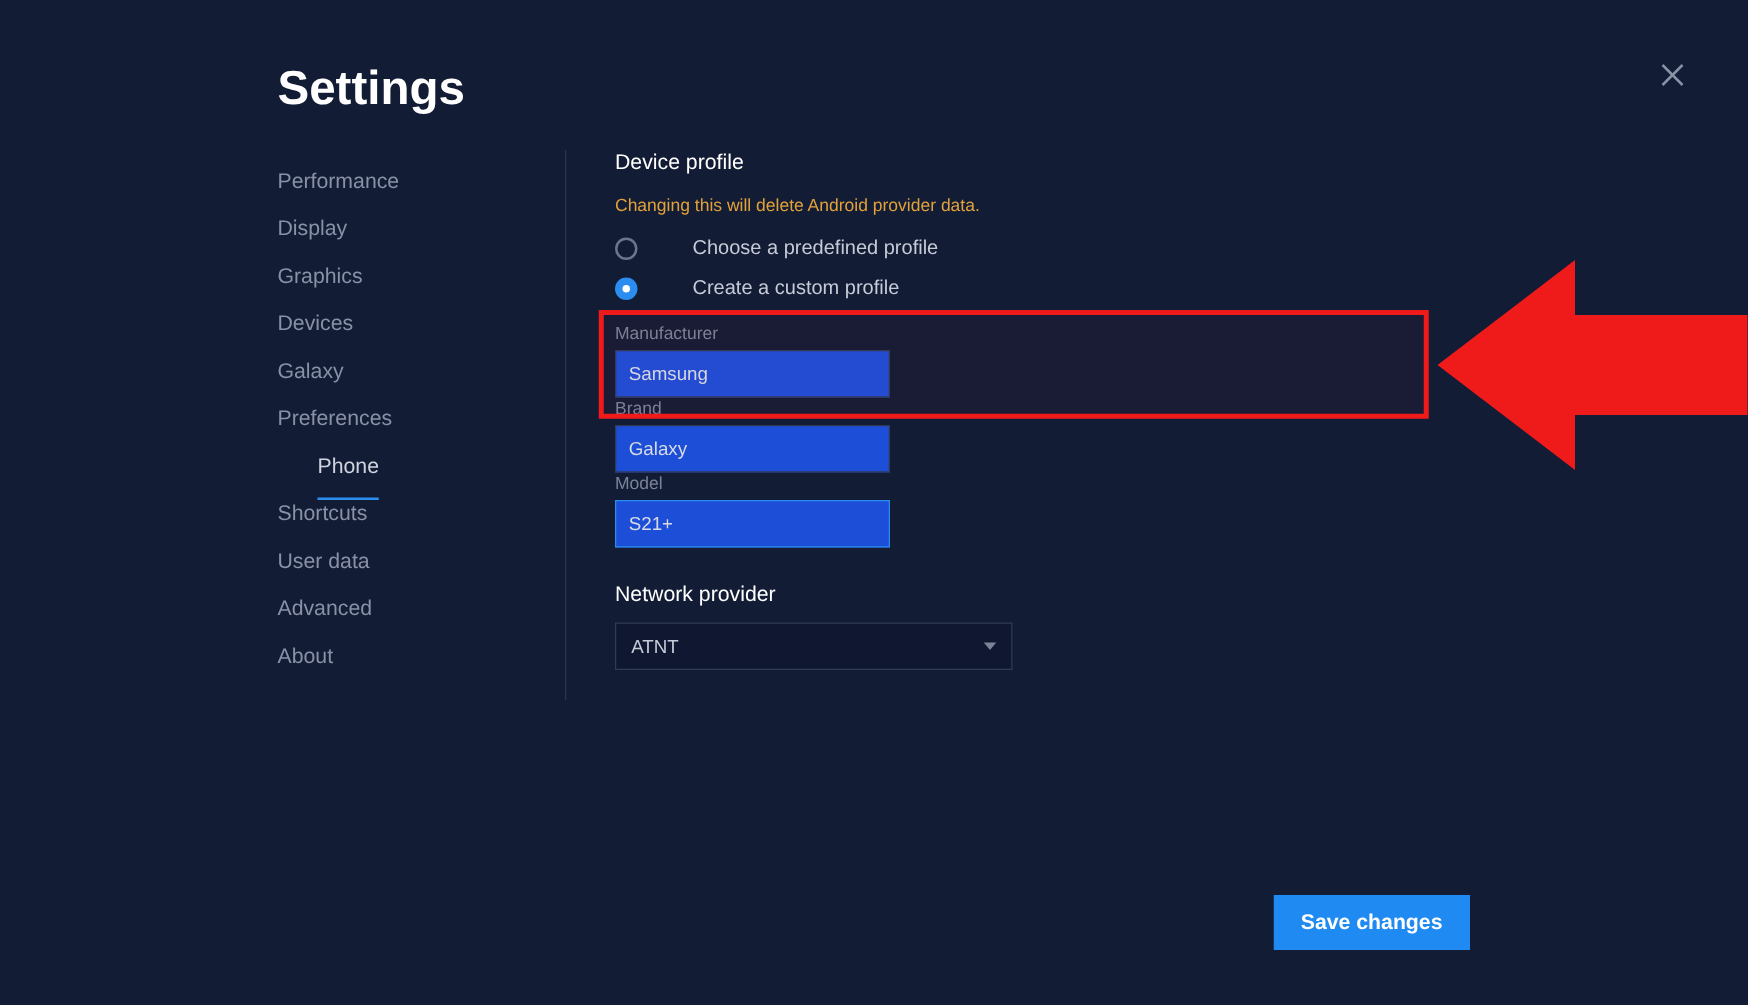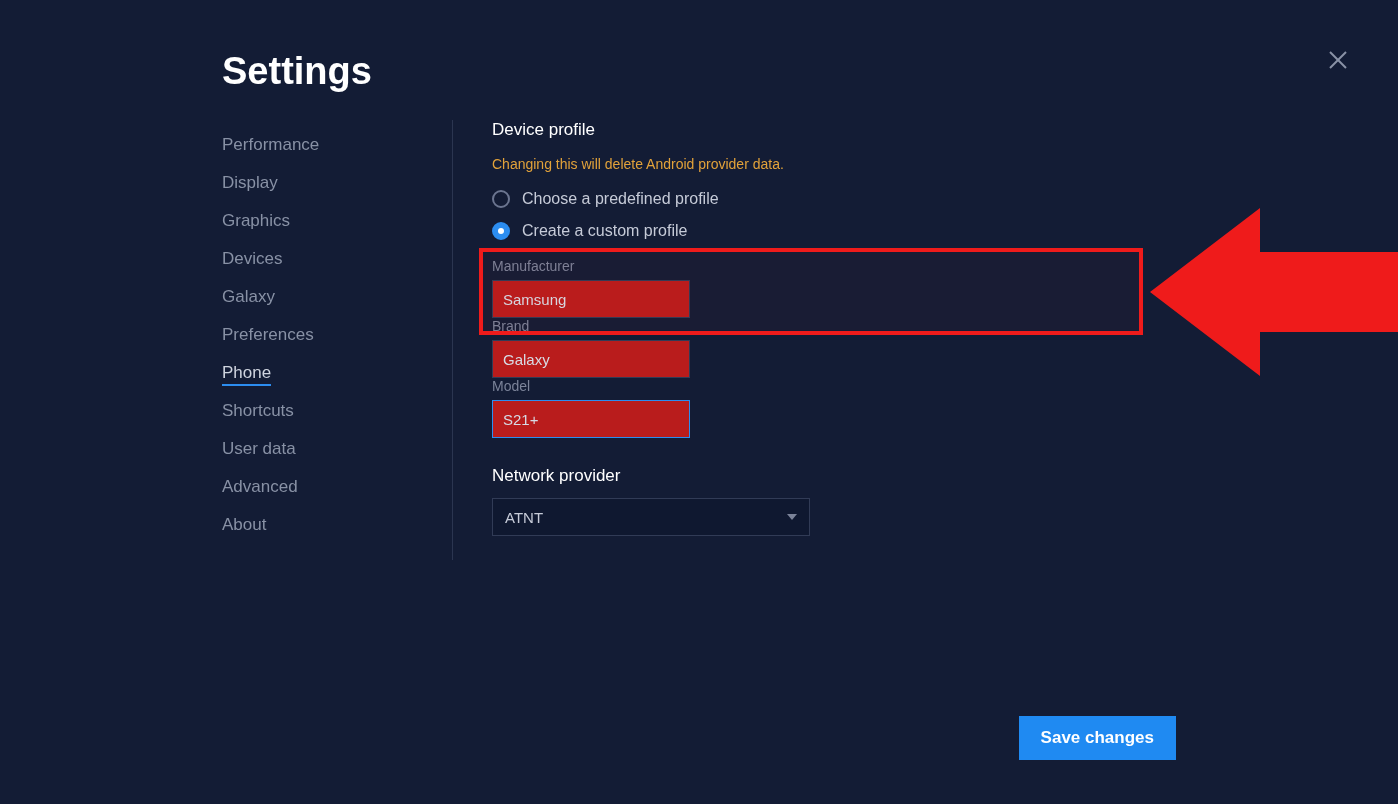--- a/index.html
+++ b/index.html
@@ -38,21 +38,22 @@
     color: #8891a5;
     padding: 8px 0;
     cursor: pointer;
     line-height: 22px;
   }
   .sidebar-item.active {
     color: #cfd4df;
   }
   .sidebar-item.active span {
     border-bottom: 2px solid #2c8df0;
-    padding-bottom: 2px;
+    padding-bottom: 16px;
+    margin-left: 32px;
   }
 
   .divider {
     position: absolute;
     left: 452px; top: 120px;
     width: 1px; height: 440px;
     background: #2b3550;
   }
 
   .content {
@@ -70,20 +71,21 @@
     font-size: 14px;
     color: #e2a23a;
     margin-bottom: 18px;
   }
 
   .radio-row {
     display: flex;
     align-items: center;
     margin-bottom: 14px;
     cursor: pointer;
+    gap: 32px;
   }
   .radio-outer {
     width: 18px; height: 18px;
     border: 2px solid #6b7590;
     border-radius: 50%;
     margin-right: 12px;
     display: inline-flex;
     align-items: center; justify-content: center;
     flex-shrink: 0;
   }
@@ -115,22 +117,22 @@
     margin-bottom: 28px;
     flex-direction: column;
   }
   .field { display: flex; flex-direction: column; }
   .field-label {
     font-size: 14px;
     color: #7b8399;
     margin-bottom: 6px;
   }
   .field input {
-    width: 198px; height: 38px;
-    background: #b91c1c;
+    width: 220px; height: 38px;
+    background: #1d4ed8;
     border: 1px solid #313b56;
     color: #d7dbe5;
     font-size: 15px;
     padding: 0 10px;
     outline: none;
   }
   .field input.focused { border-color: #2c8df0; }
 
   .np-title {
     font-size: 17px;

